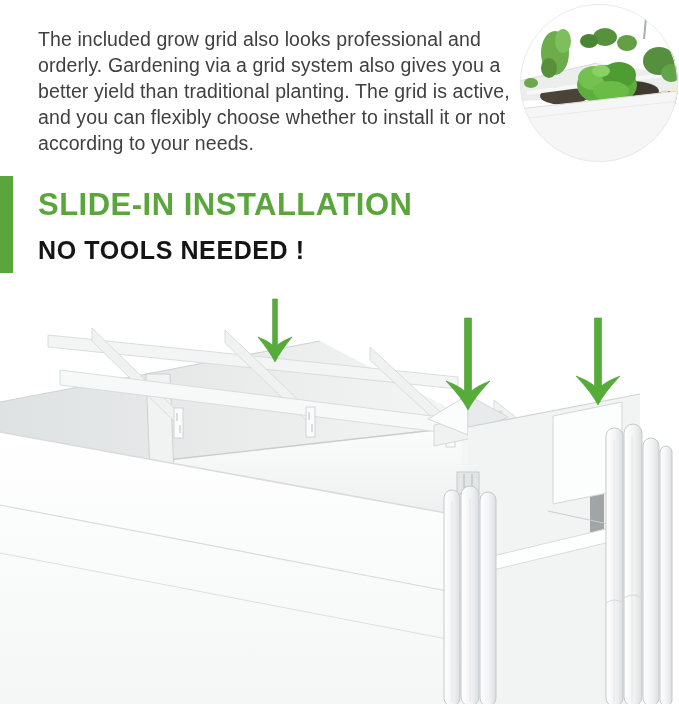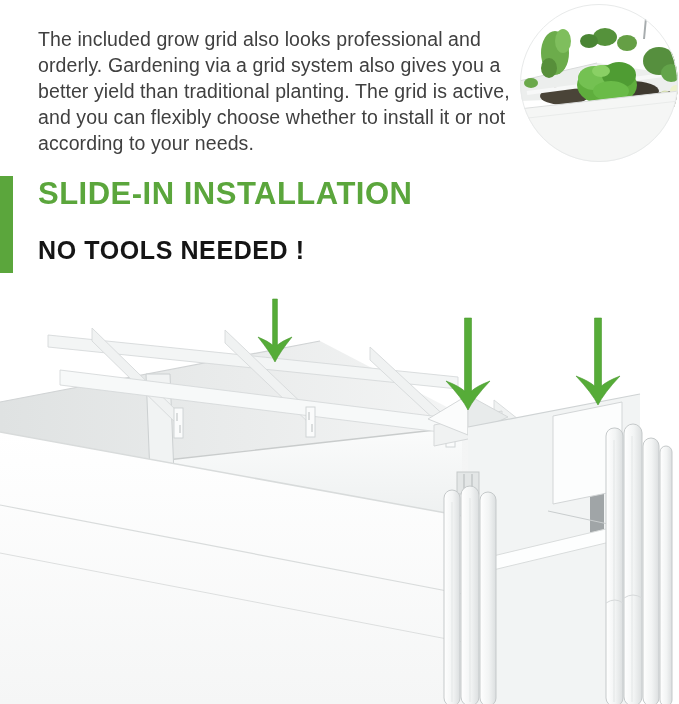--- a/index.html
+++ b/index.html
@@ -8,21 +8,21 @@
     font-family:"Liberation Sans","DejaVu Sans",sans-serif;
   }
   .para{
     position:absolute;left:38px;top:26px;width:478px;
     font-size:19.5px;line-height:26px;color:#404040;letter-spacing:0.1px;
   }
   .accent-bar{
     position:absolute;left:0;top:176px;width:13px;height:97px;background:#5ba63c;
   }
   .headline{
-    position:absolute;left:38px;top:176px;
+    position:absolute;left:38px;top:187px;
     font-size:31px;font-weight:bold;color:#5ba63c;letter-spacing:0.5px;white-space:nowrap;
   }
   .subline{
     position:absolute;left:38px;top:236px;
     font-size:25px;font-weight:bold;color:#151515;letter-spacing:0.6px;white-space:nowrap;text-align:center;
   }
   .photo-wrap{position:absolute;left:519px;top:3px;width:160px;height:160px;}
   .render-wrap{position:absolute;left:0;top:290px;width:679px;height:414px;}
   svg{display:block;}
 </style>

